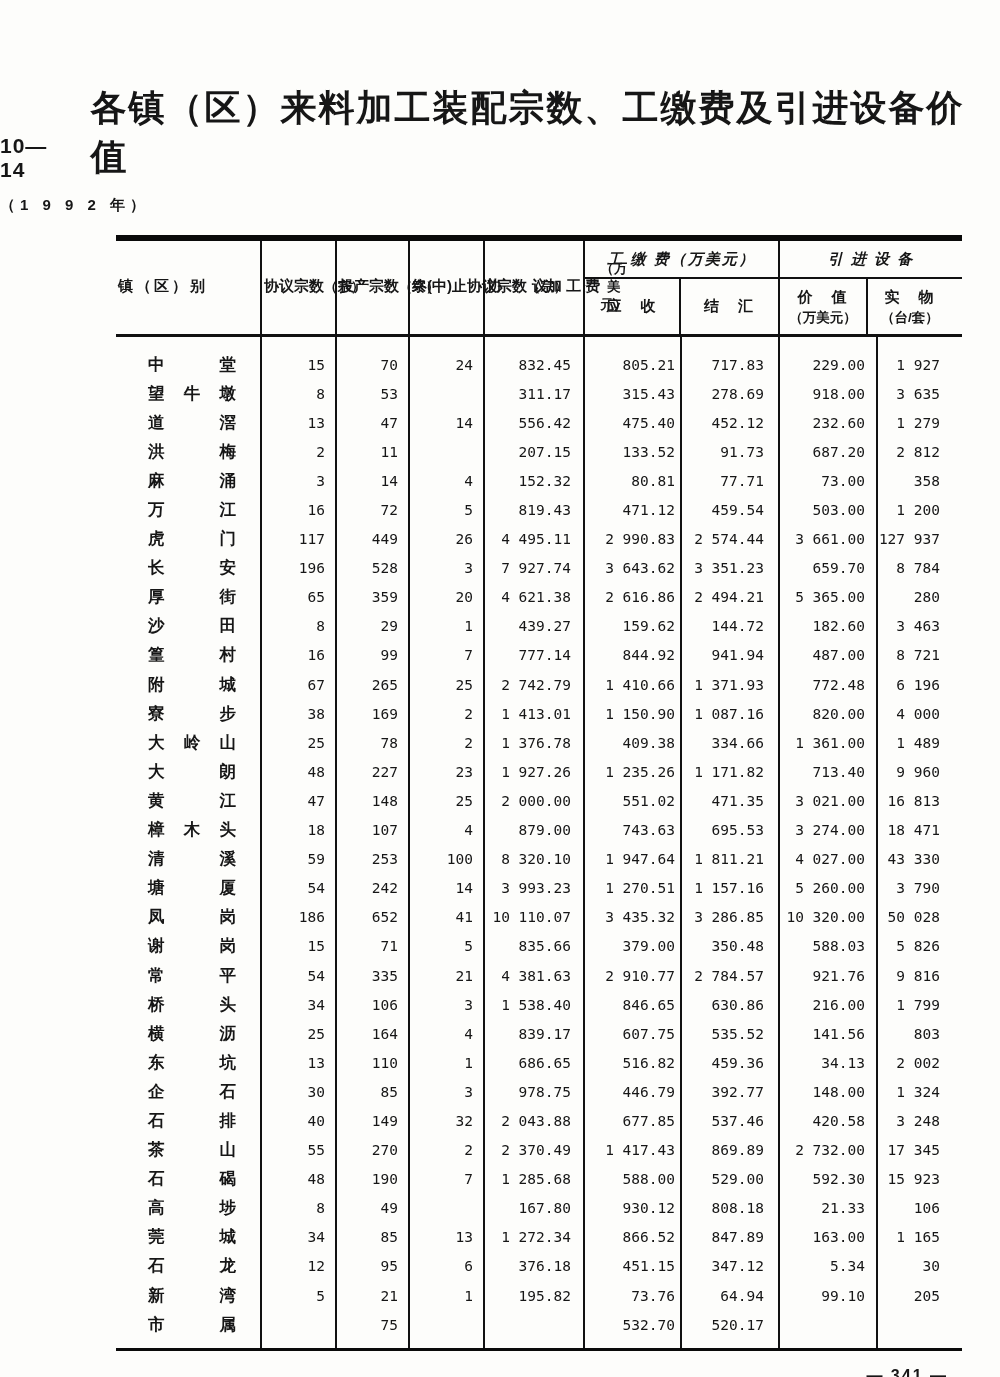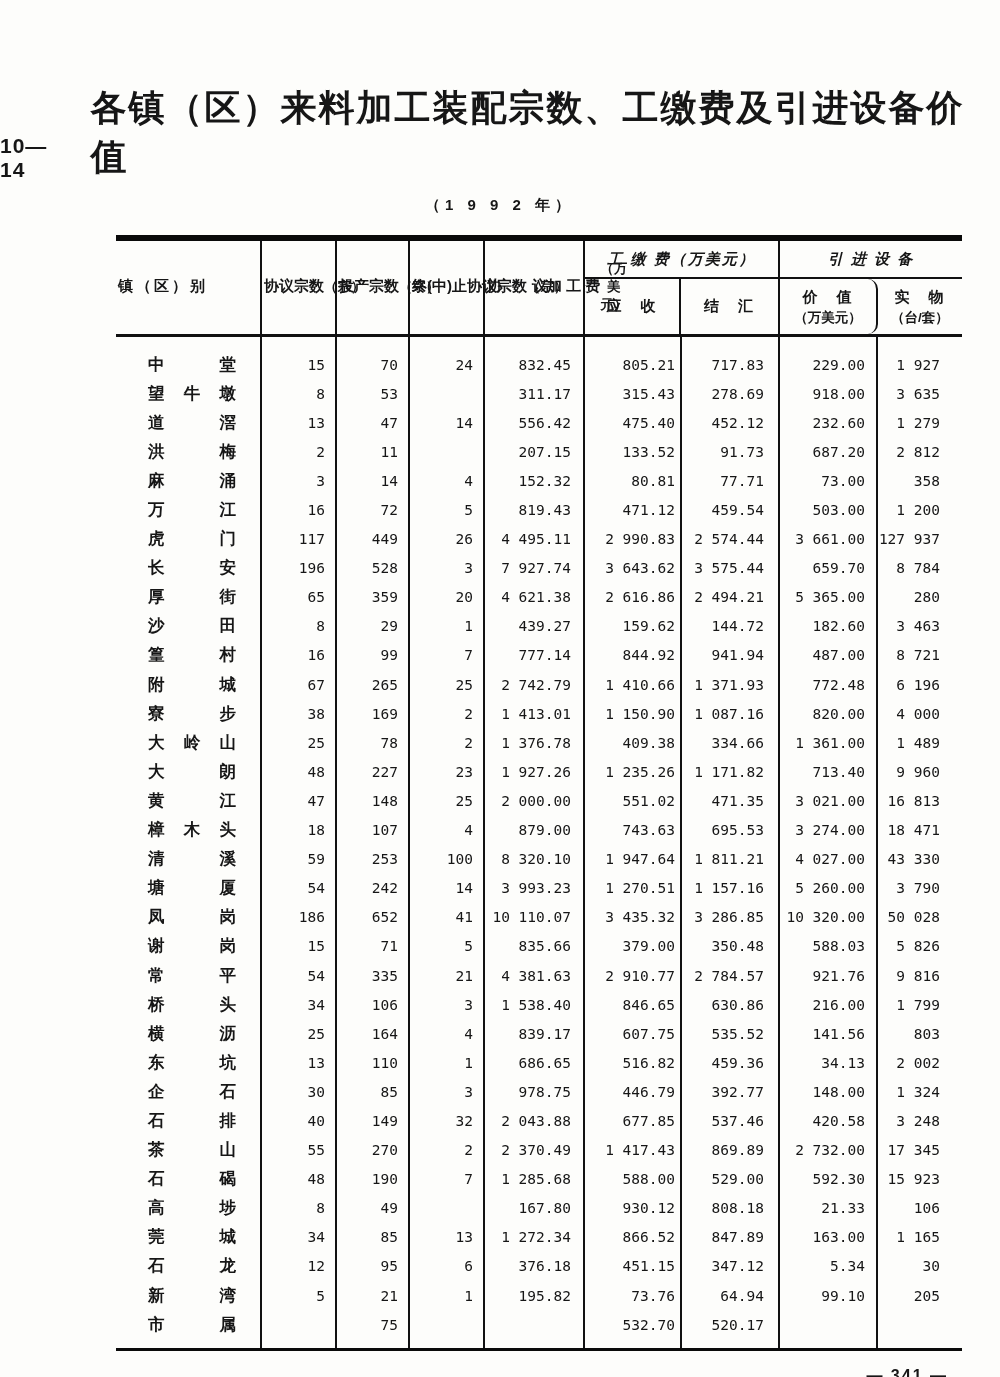--- a/index.html
+++ b/index.html
@@ -11,21 +11,21 @@
   }
   .title-row{
     margin-top:84px;
     display:flex;align-items:flex-end;justify-content:center;gap:18px;
   }
   .table-no{font-size:21px;font-weight:700;letter-spacing:1px;}
   .page-title{
     font-size:36px;font-weight:700;margin:0;letter-spacing:2px;
   }
   .subtitle{
-    text-align:center;margin-top:14px;font-size:15px;letter-spacing:5px;font-weight:600;
+    margin-top:14px;font-size:15px;letter-spacing:5px;font-weight:600;
   }
   
   .stats-table{
     margin:20px 0 0 116px;width:846px;
     border-top:6px solid #0a0a0a;
     border-bottom:3px solid #0a0a0a;
     box-sizing:content-box;
   }
   .thead{
     display:grid;
@@ -43,21 +43,21 @@
   .th-group{box-sizing:border-box;display:flex;flex-direction:column;}
   .th-group.with-border{border-right:2px solid #111;}
   .g-title{height:36px;display:flex;align-items:center;justify-content:center;
            border-bottom:2px solid #111;letter-spacing:2px;white-space:nowrap;font-style:italic;}
   .g-cells{flex:1;display:flex;}
   .g-cell{box-sizing:border-box;display:flex;flex-direction:column;align-items:center;justify-content:center;
           letter-spacing:2px;}
   .g-cell .h-unit{letter-spacing:0;}
   .fee-recv{width:97px;border-right:2px solid #111;}
   .fee-settle{width:98px;border-radius:22px;}
-  .eq-value{width:98px;border-right:2px solid #111;border-radius:10px;}
+  .eq-value{width:88px;border-right:2px solid #111;}
   .eq-phys{width:84px;}
   
   .tbody{position:relative;padding:13px 0 9px 0;}
   .vline{position:absolute;top:0;bottom:0;width:2px;background:#111;}
   .v1{left:144px}.v2{left:219px}.v3{left:292px}.v4{left:367px}
   .v5{left:467px}.v6{left:564px}.v7{left:662px}.v8{left:760px}
   .trow{display:flex;height:29.1px;align-items:center;}
   .td{box-sizing:border-box;white-space:nowrap;}
   .td.name{
     width:146px;display:flex;justify-content:space-between;
@@ -253,21 +253,21 @@
   <div class="trow">
     <div class="td name">
           <span>长</span>
           <span>安</span>
         </div>
     <div class="td num cagr">196</div>
     <div class="td num cprod">528</div>
     <div class="td num cterm">3</div>
     <div class="td num cfee">7 927.74</div>
     <div class="td num crecv">3 643.62</div>
-    <div class="td num csettle">3 575.44</div>
+    <div class="td num csettle">3 351.23</div>
     <div class="td num cvalue">659.70</div>
     <div class="td num cphys">8 784</div>
   </div>
 
   <div class="trow">
     <div class="td name">
           <span>厚</span>
           <span>街</span>
         </div>
     <div class="td num cagr">65</div>

